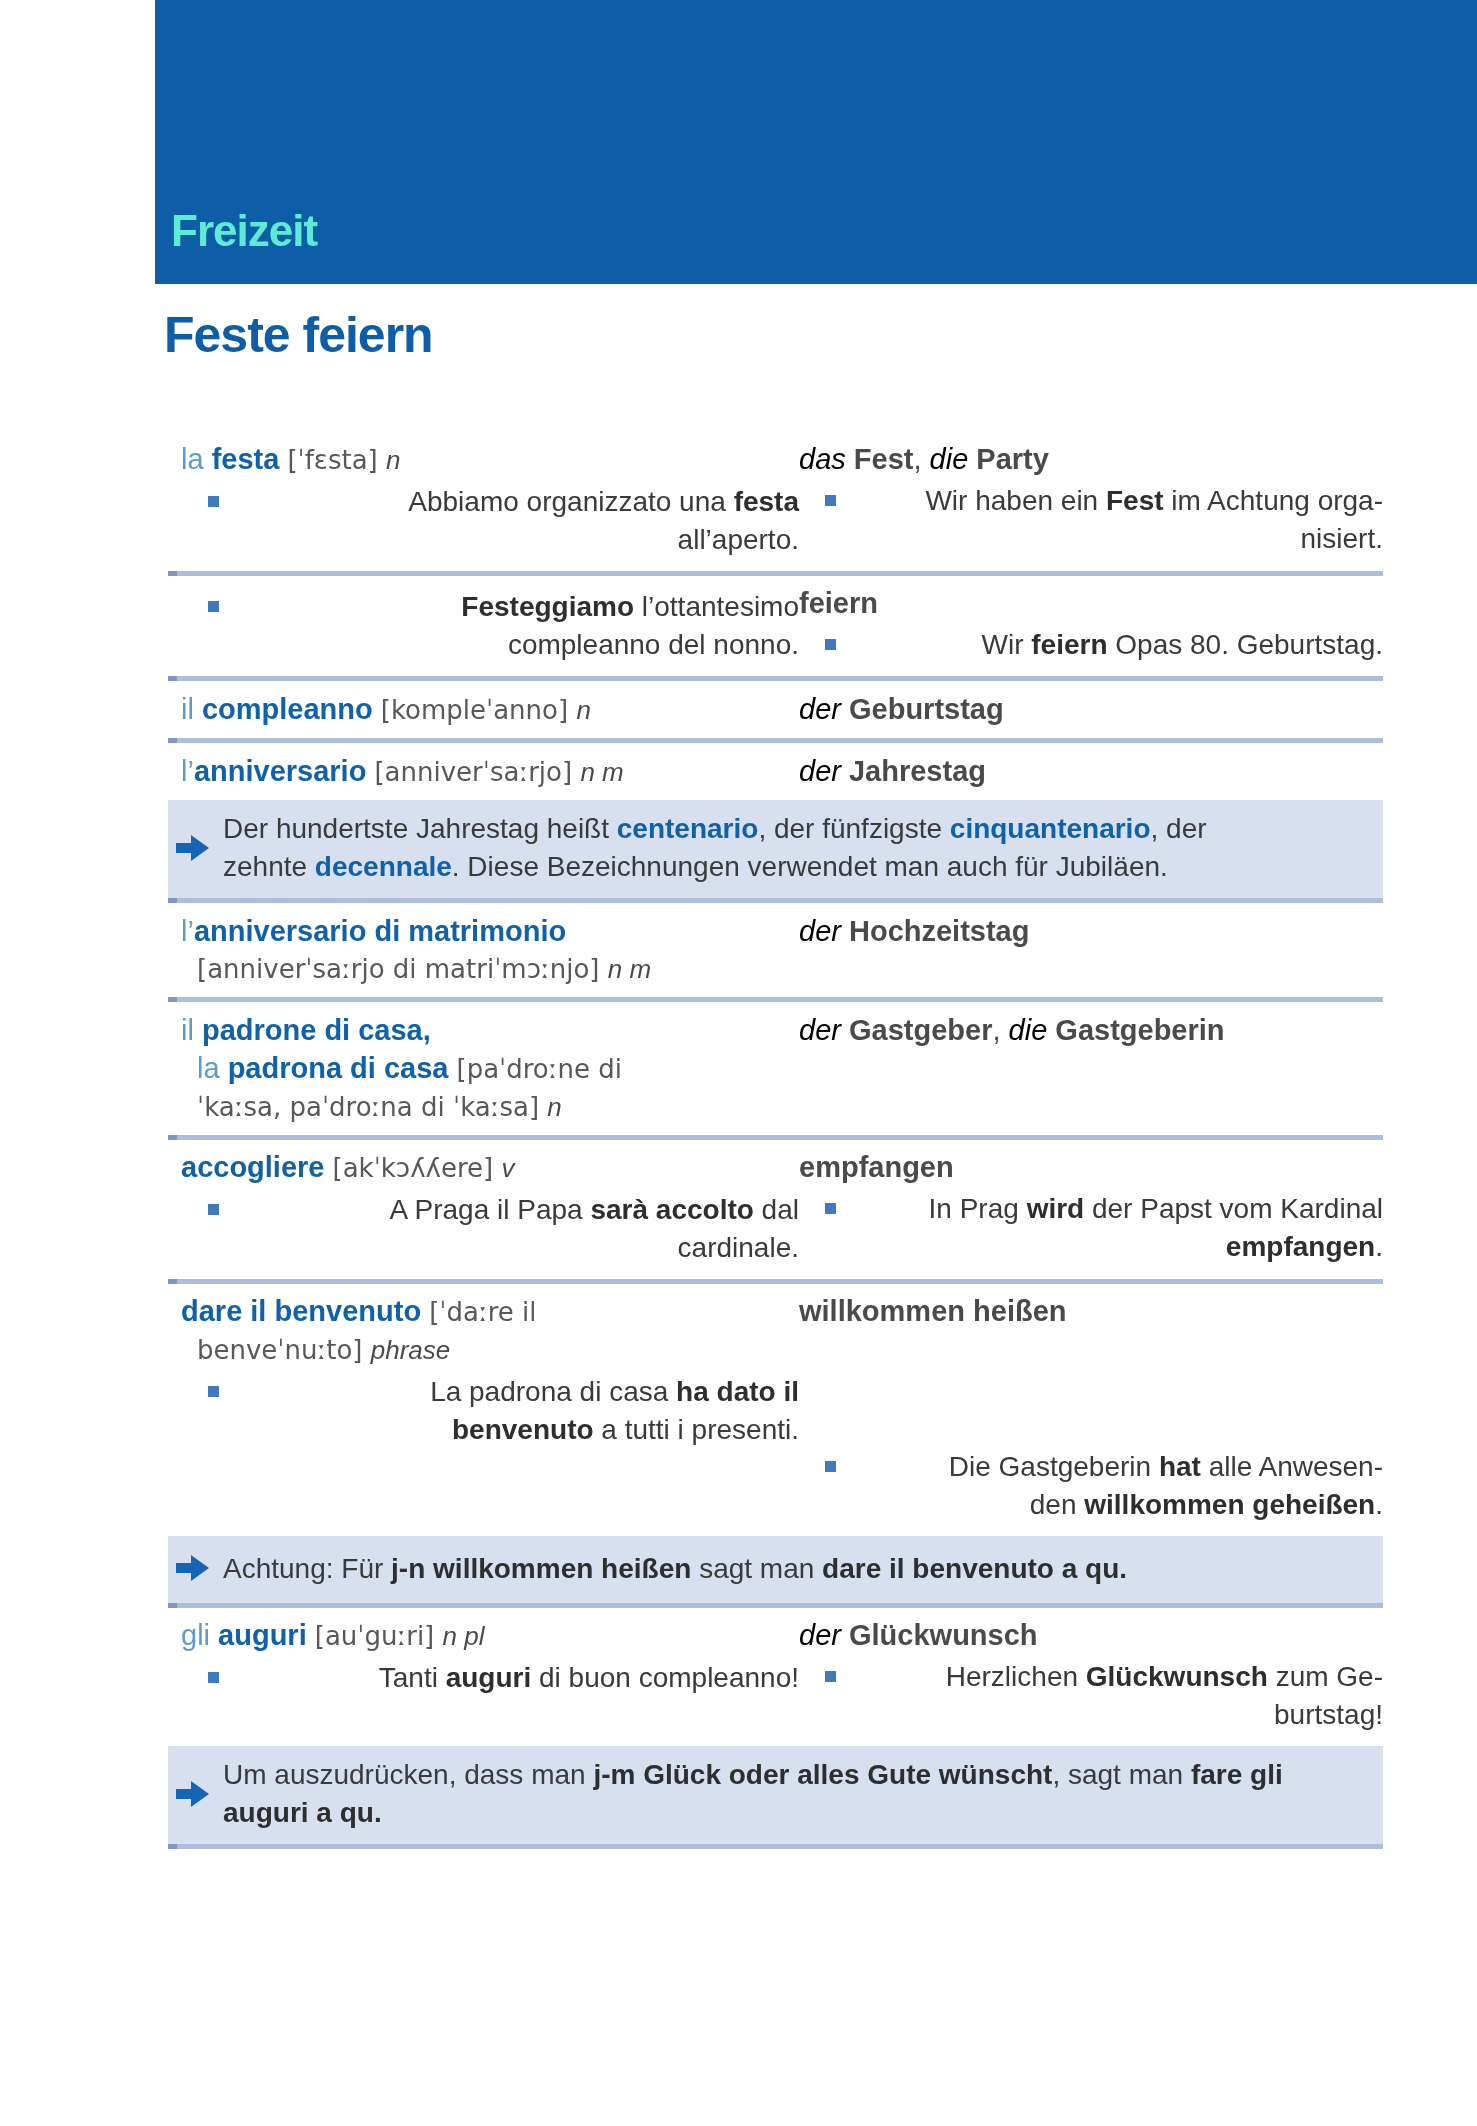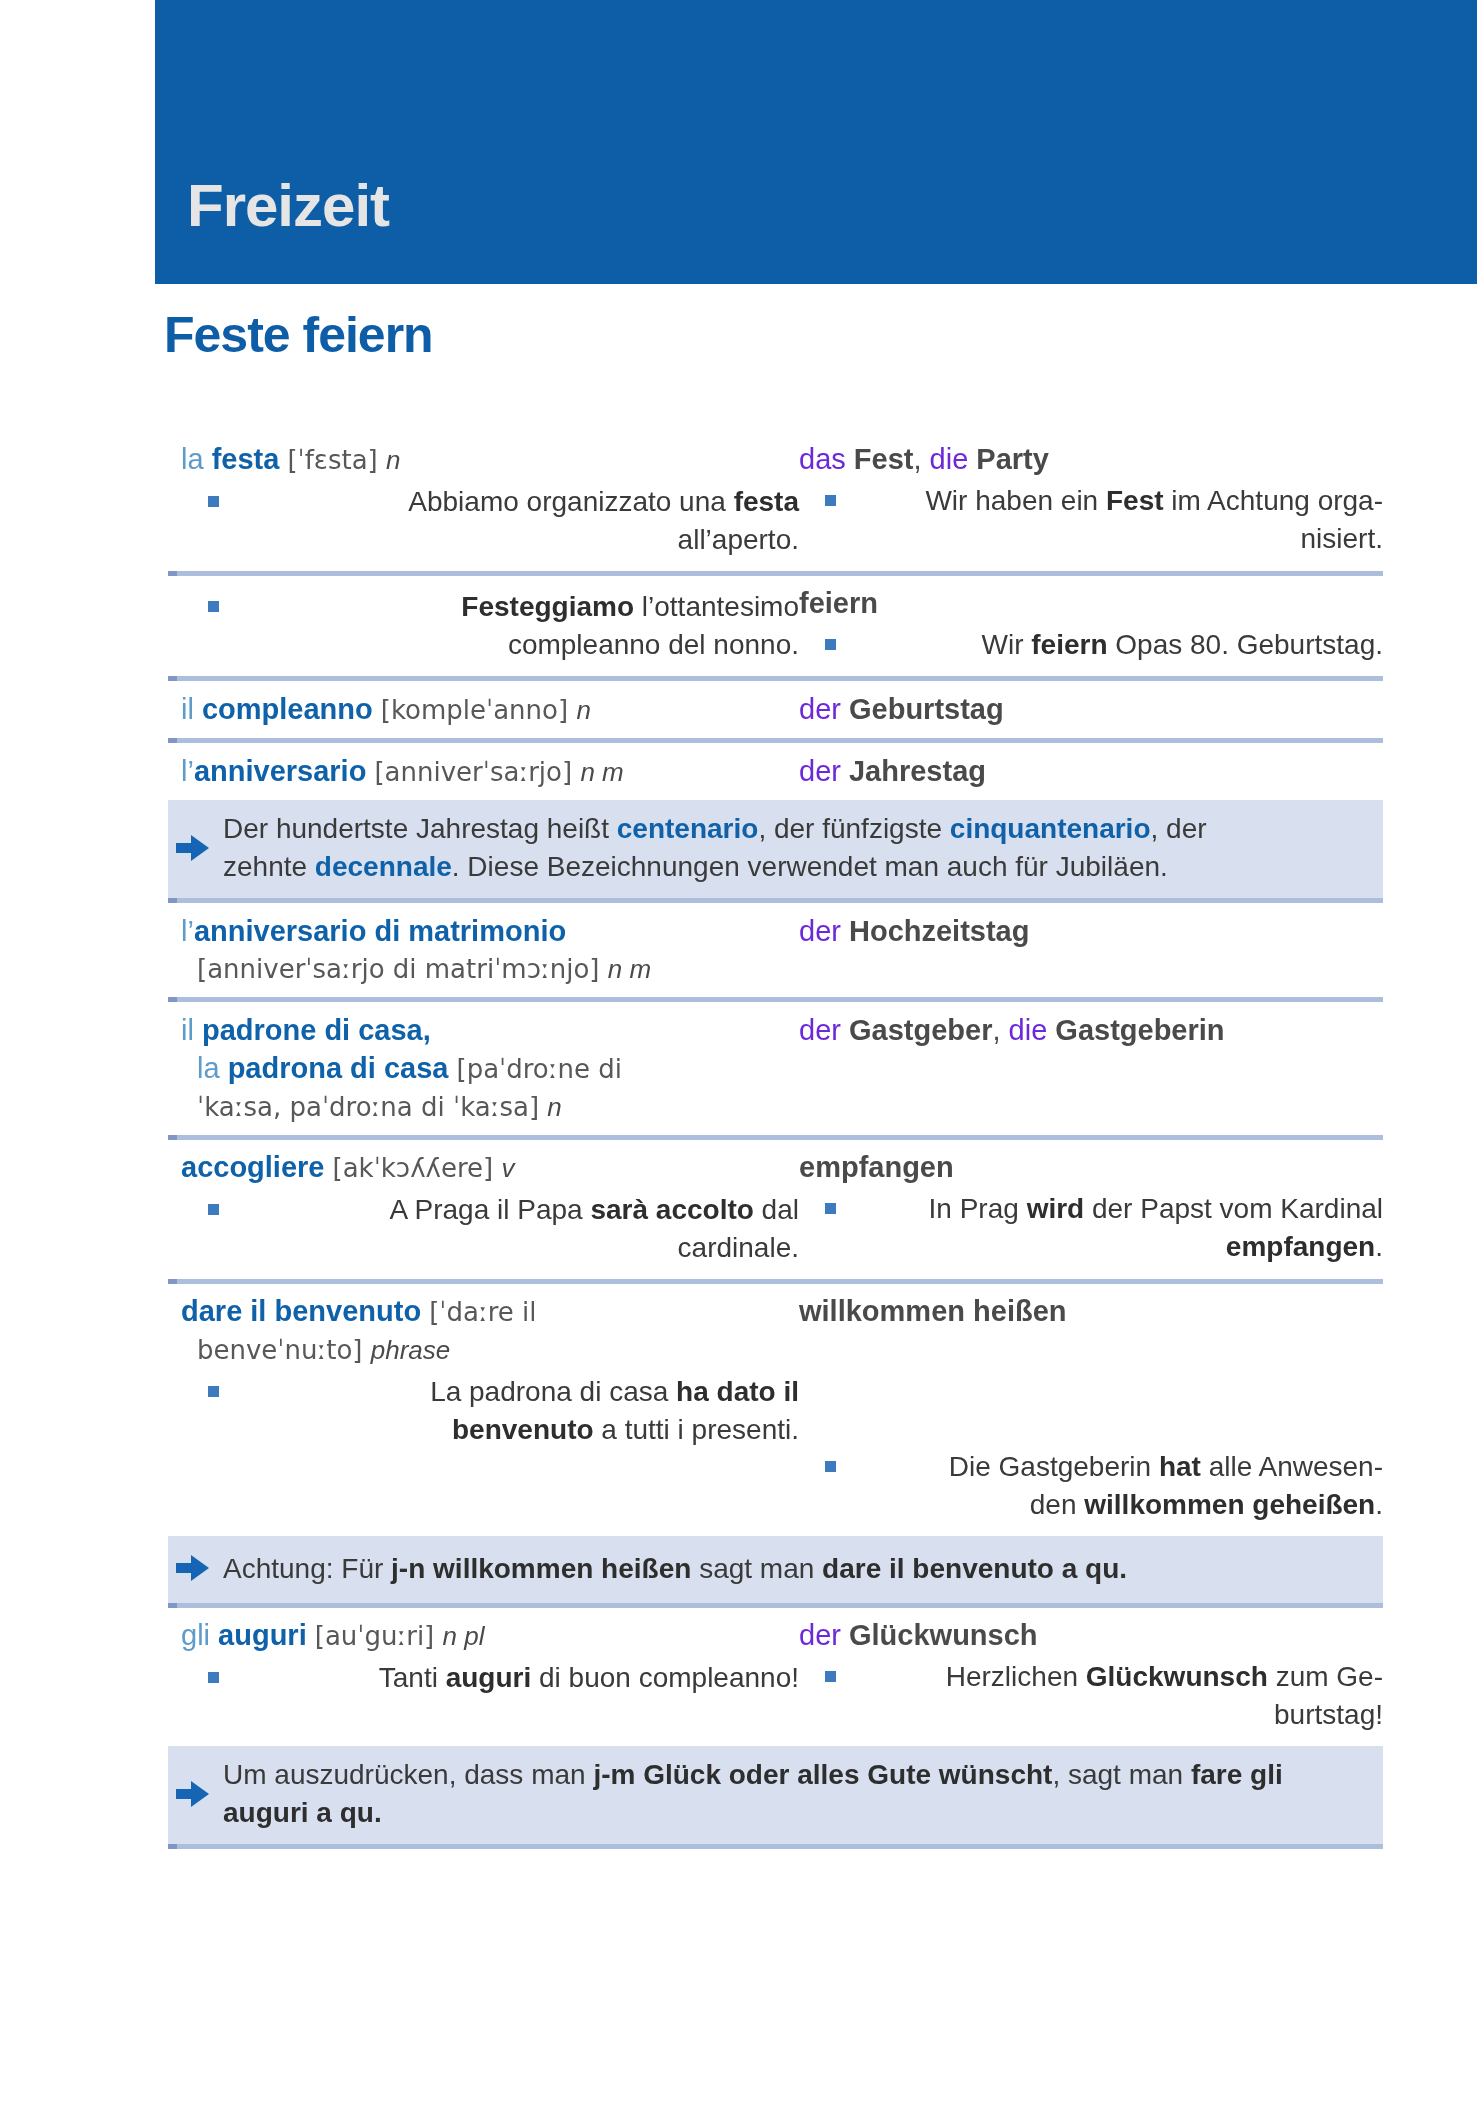--- a/index.html
+++ b/index.html
@@ -11,42 +11,42 @@
     font-family:"Liberation Sans",sans-serif;
     font-size:28px;color:#3a3a3a;
     overflow:hidden;
   }
   
   .band{
     position:absolute;left:155px;top:0;width:1322px;height:284px;
     background:#0d5ea6;
   }
   .band .chapter{
-    position:absolute;left:16px;bottom:28px;margin:16px;
-    font-size:60px;font-weight:bold;color:#e5e5e5;letter-spacing:-1px;
+    position:absolute;left:16px;bottom:28px;margin:0;
+    font-size:44px;font-weight:bold;color:#5eead4;letter-spacing:-1px;
   }
   .section-title{
     position:absolute;left:164px;top:306px;margin:0;
     font-size:50px;font-weight:bold;color:#0d5ea6;letter-spacing:-1px;
   }
   
   .content{
     position:absolute;left:168px;top:432px;width:1215px;
     line-height:38px;
   }
   .row{display:grid;grid-template-columns:631px 1fr;padding:8px 0 12px;}
   .row.compact{padding:9px 0;}
   .hw-line{margin-left:13px;font-size:29px;}
   .de-col .hw-line{margin-left:0;}
   .cont{margin-left:29px;}
   .art{color:#5d9bcb;}
   .hw{color:#0f62a9;font-weight:bold;}
   .ipa{color:#585858;font-family:"DejaVu Sans",sans-serif;font-size:26px;font-weight:normal;}
   .pos{color:#4a4a4a;font-style:italic;font-size:26px;}
-  .de-art{color:#6d28d9;}
+  .de-art{color:#000000;font-style:italic;}
   .de-hw{color:#4a4a4a;font-weight:bold;}
   .sep{color:#4a4a4a;}
   .example{margin-top:4px;margin-left:63px;position:relative;text-align:right;}
   .de-col .example{margin-left:49px;}
   .bullet{
     position:absolute;left:-23px;top:13px;width:11px;height:11px;
     background:#3d7bbe;
   }
   .b{font-weight:bold;color:#2e2e2e;}
   

